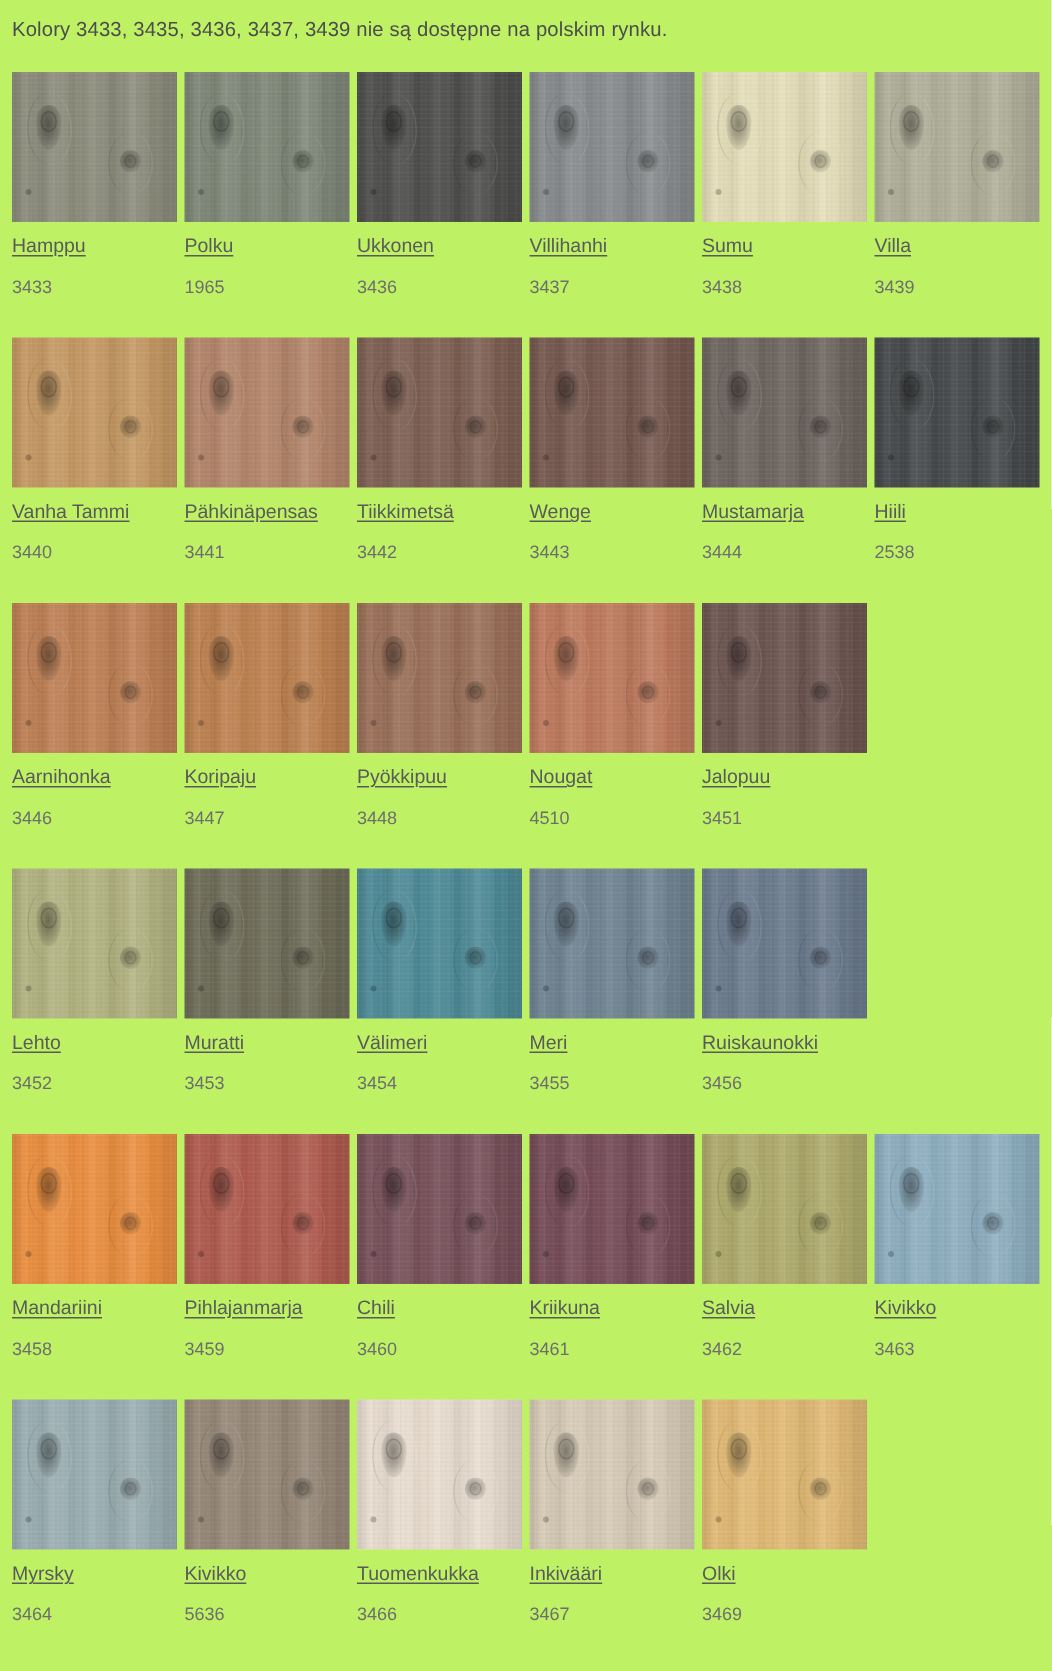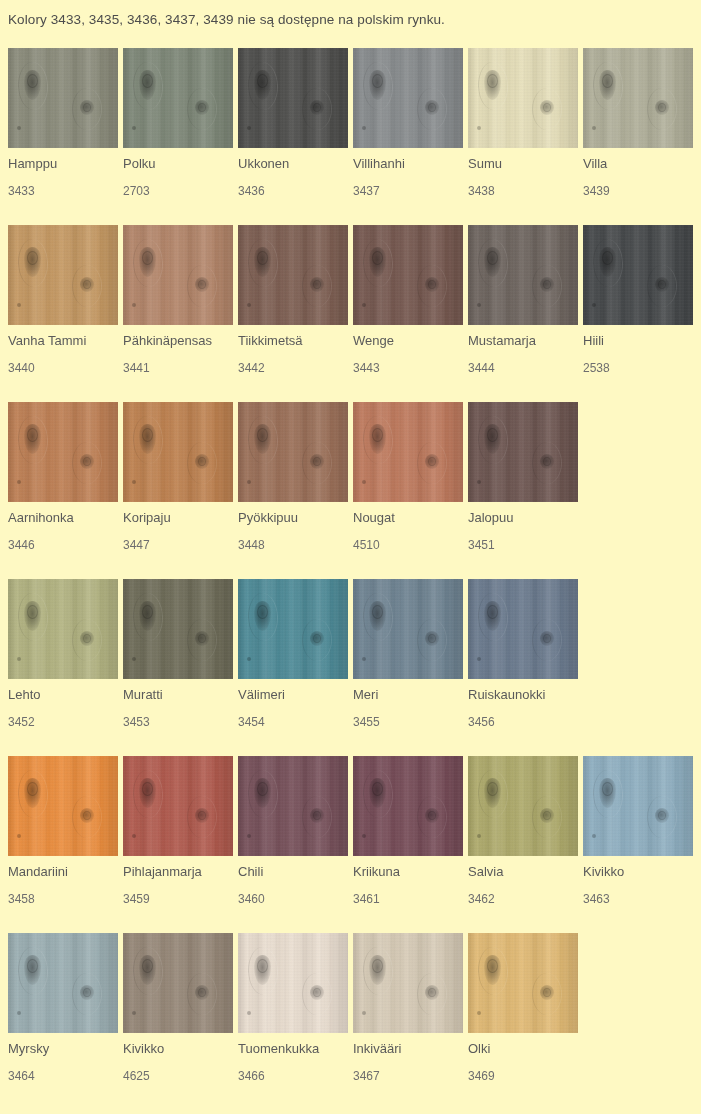--- a/index.html
+++ b/index.html
@@ -11,21 +11,21 @@
     height: 1114px;
     background: #ffffff;
     font-family: "Liberation Sans", sans-serif;
     overflow: hidden;
   }
 
   #page {
     position: relative;
     width: 701px;
     height: 1114px;
-    background: #fef9c3;
+    background: #bef264;
   }
 
   .notice {
     position: absolute;
     left: 8px;
     top: 11px;
     font-size: 13.5px;
     line-height: 17px;
     color: #4c4c4c;
     letter-spacing: 0.1px;
@@ -182,20 +182,21 @@
     border-radius: 50%;
     border-left: 1px solid rgba(0,0,0,0.08);
     border-right: 1px solid rgba(255,255,255,0.09);
   }
 
   .label {
     margin-top: 8px;
     font-size: 13px;
     line-height: 16px;
     color: #5a5a5a;
+    text-decoration: underline;
     text-underline-offset: 2px;
     cursor: pointer;
     white-space: nowrap;
   }
 
   .code {
     margin-top: 12px;
     font-size: 12px;
     line-height: 15px;
     color: #6e6e6e;
@@ -231,21 +232,21 @@
             <div class="bands"></div>
             <div class="grain"></div>
             <div class="sheen"></div>
             <div class="swirl"></div>
             <div class="swirl2"></div>
             <div class="knot-a"></div>
             <div class="knot-b"></div>
             <div class="pin"></div>
           </div>
           <div class="label">Polku</div>
-          <div class="code">2703</div>
+          <div class="code">1965</div>
         </div>
         <div class="cell">
           <div class="swatch" style="background-color: rgb(78, 78, 76);">
             <div class="bands"></div>
             <div class="grain"></div>
             <div class="sheen"></div>
             <div class="swirl"></div>
             <div class="swirl2"></div>
             <div class="knot-a"></div>
             <div class="knot-b"></div>
@@ -633,21 +634,21 @@
             <div class="bands"></div>
             <div class="grain"></div>
             <div class="sheen"></div>
             <div class="swirl"></div>
             <div class="swirl2"></div>
             <div class="knot-a"></div>
             <div class="knot-b"></div>
             <div class="pin"></div>
           </div>
           <div class="label">Kivikko</div>
-          <div class="code">4625</div>
+          <div class="code">5636</div>
         </div>
         <div class="cell">
           <div class="swatch" style="background-color: rgb(236, 224, 210);">
             <div class="bands"></div>
             <div class="grain"></div>
             <div class="sheen"></div>
             <div class="swirl"></div>
             <div class="swirl2"></div>
             <div class="knot-a"></div>
             <div class="knot-b"></div>

